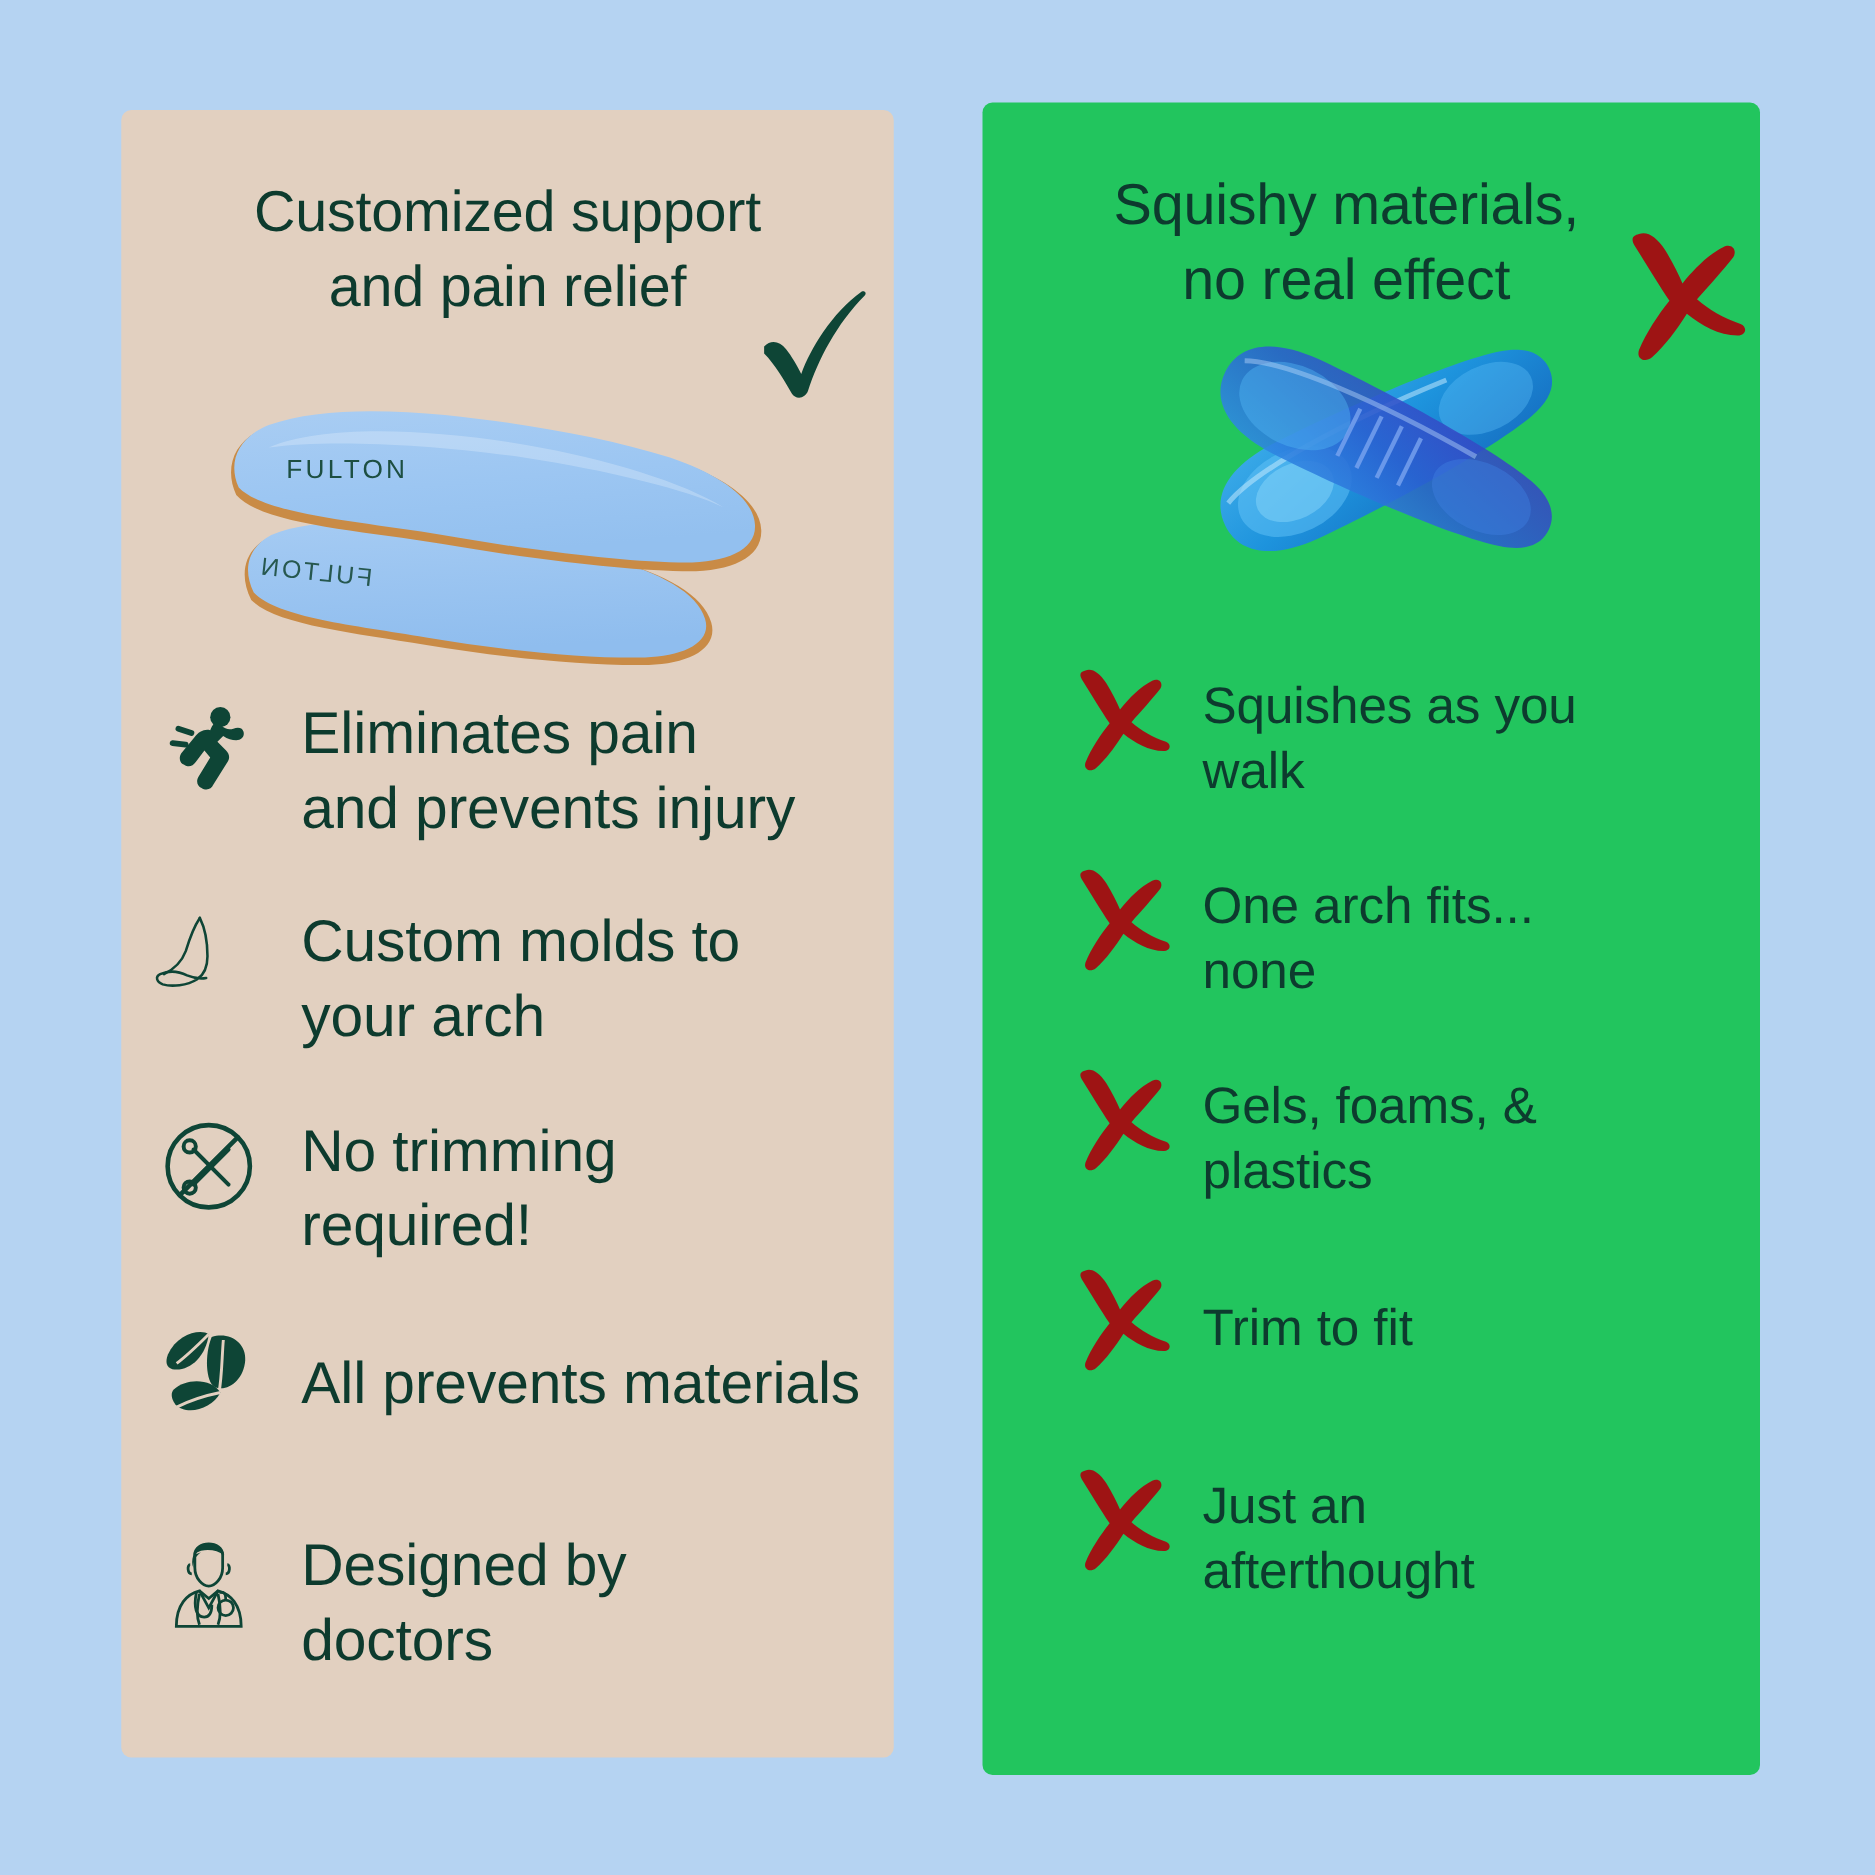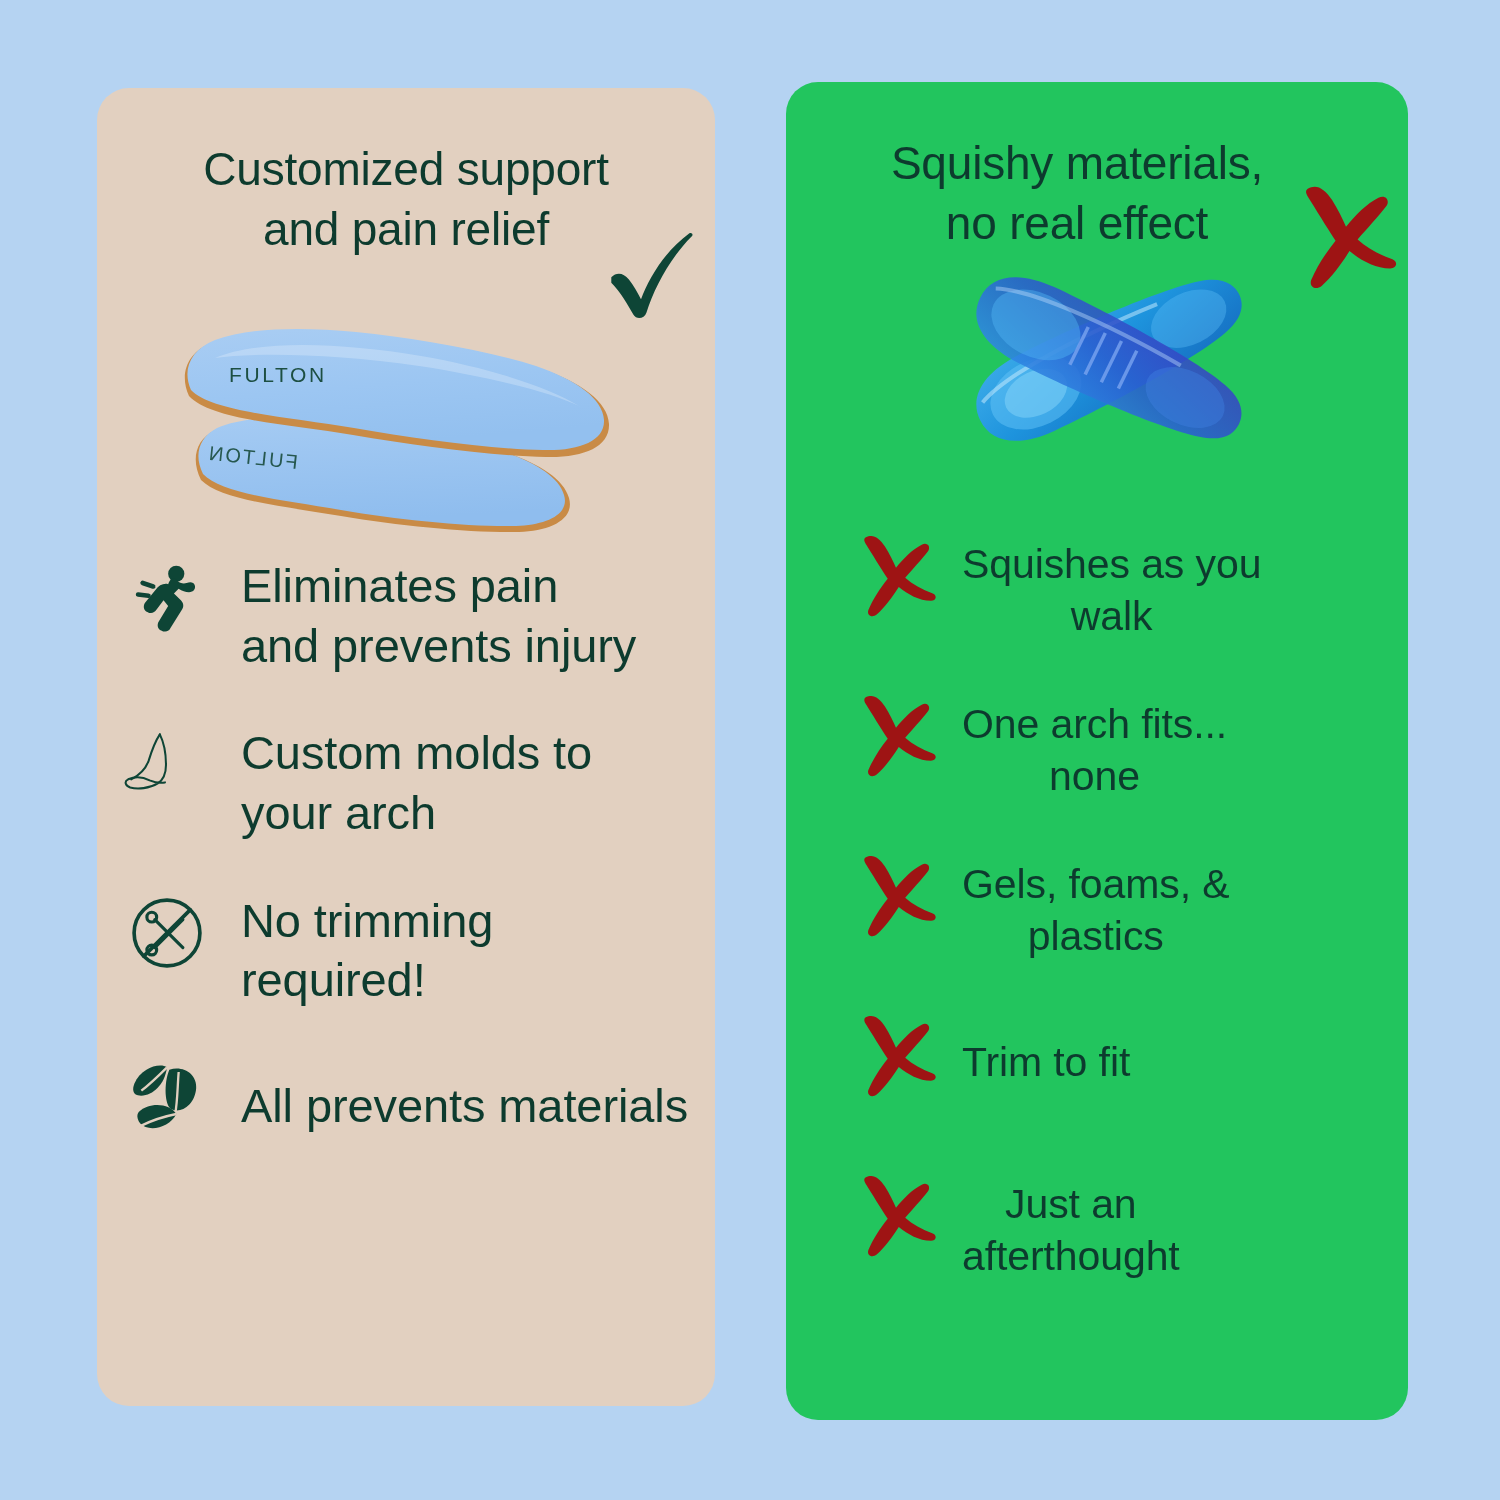--- a/index.html
+++ b/index.html
@@ -21,21 +21,21 @@
     left: 0; top: 0;
     width: 1500px;
     height: 1500px;
     display: flex;
     align-items: flex-start;
   }
 
   
   .card {
     position: absolute;
-    border-radius: 32px;
+    border-radius: 8px;
   }
 
   .card--pro {
     left: 97px;
     top: 88px;
     width: 618px;
     height: 1318px;
     background: #e2d0c0;
   }
 
@@ -118,21 +118,20 @@
   .card--pro .feature-list {
     left: 22px;
     top: 462px;
     width: 580px;
   }
 
   .card--con .feature-list {
     left: 60px;
     top: 450px;
     width: 540px;
-    text-align: center;
   }
 
   .feature-row {
     display: flex;
     align-items: flex-start;
     margin-bottom: 42px;
   }
 
   .card--pro .feature-row { min-height: 122px; }
   .card--con .feature-row { min-height: 118px; }
@@ -285,20 +284,43 @@
               <path d="M38 10 C50 6, 62 14, 61 26 C60 40, 48 48, 40 44 C34 41, 33 22, 38 10 Z"></path>
               <path d="M46 12 C45 24, 45 38, 43 48" stroke="#e2d0c0" stroke-width="2" fill="none"></path>
               <path d="M12 46 C20 38, 38 38, 44 48 C38 60, 20 64, 13 56 C10 52, 10 48, 12 46 Z"></path>
               <path d="M44 48 C34 50, 22 54, 14 58" stroke="#e2d0c0" stroke-width="2" fill="none"></path>
             </g>
           </svg>
         </span>
         <span class="feature-text">All prevents materials</span>
       </li>
 
+      <li class="feature-row">
+        <span class="feature-icon">
+          <svg viewBox="0 0 64 68" width="80" height="84" aria-hidden="true">
+            <g fill="none" stroke="#0e4536" stroke-width="1.8">
+              <path d="M23 18 C23 10, 41 10, 41 18 L41 26 C41 33, 36 38, 32 38
+                       C28 38, 23 33, 23 26 Z"></path>
+              <path d="M20 24 C18 24, 18 30, 21 30"></path>
+              <path d="M44 24 C46 24, 46 30, 43 30"></path>
+              <path d="M11 64 C11 50, 18 43, 26 41 L32 52 L38 41 C46 43, 53 50, 53 64 Z"></path>
+              <path d="M26 41 L32 46 L38 41"></path>
+              <path d="M26 43 C24 52, 24 58, 26 63"></path>
+              <path d="M38 43 C40 52, 40 58, 38 63"></path>
+              <path d="M24 42 C22 52, 24 58, 29 58 C33 58, 34 54, 34 50"></path>
+              <circle cx="43" cy="52" r="5"></circle>
+              <path d="M43 47 C43 41, 41 42, 39 42"></path>
+            </g>
+            <path d="M22 18 C22 7, 42 7, 42 18 C38 15, 33 14, 27 15 C24 16, 23 17, 22 18 Z" fill="#0e4536"></path>
+            <path d="M22 18 C21 21, 21 24, 22 26 C22 21, 24 18, 27 16 Z" fill="#0e4536"></path>
+          </svg>
+        </span>
+        <span class="feature-text">Designed by
+doctors</span>
+      </li>
 
     </ul>
   </section>
 
   <section class="card card--con">
 
     <h2 class="card-heading">Squishy materials,
 no real effect</h2>
 
     <span class="verdict-mark verdict-mark--cross">

